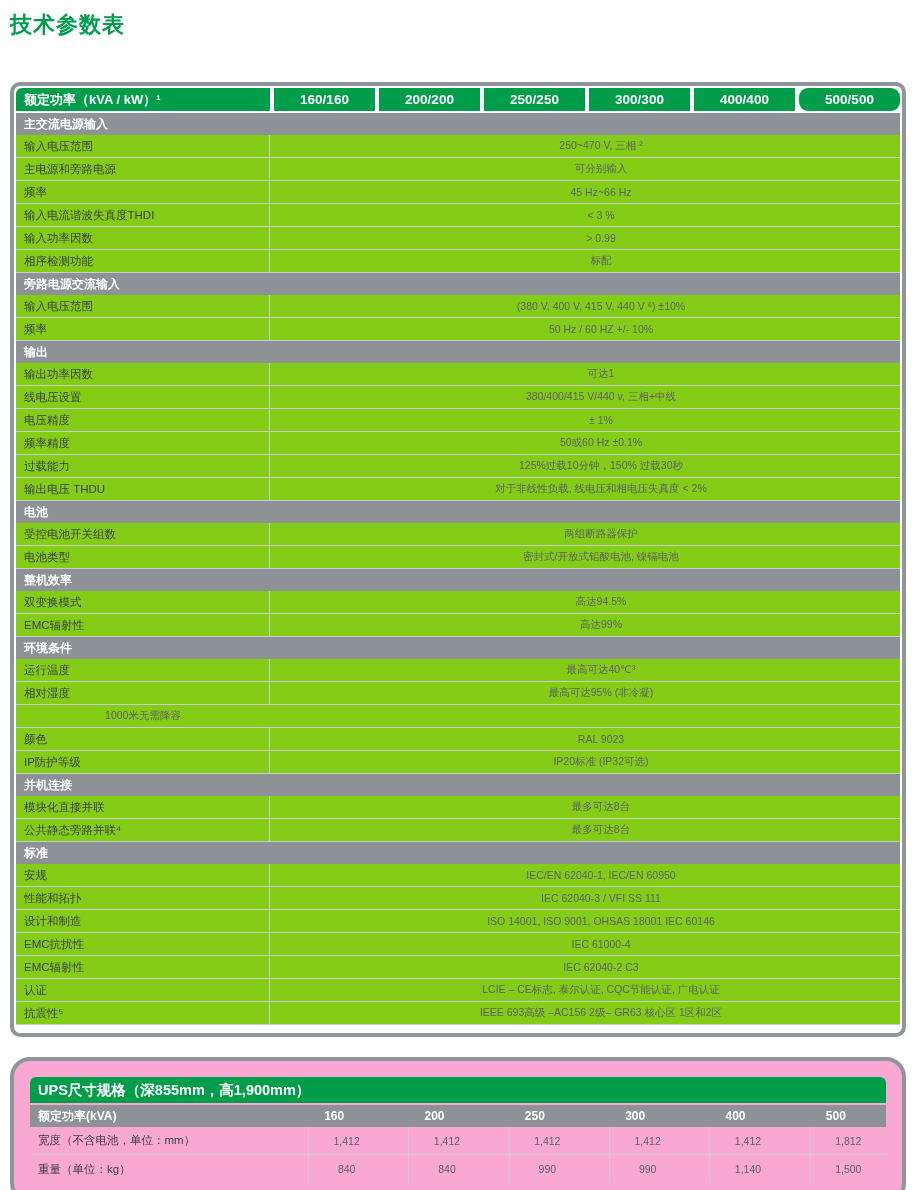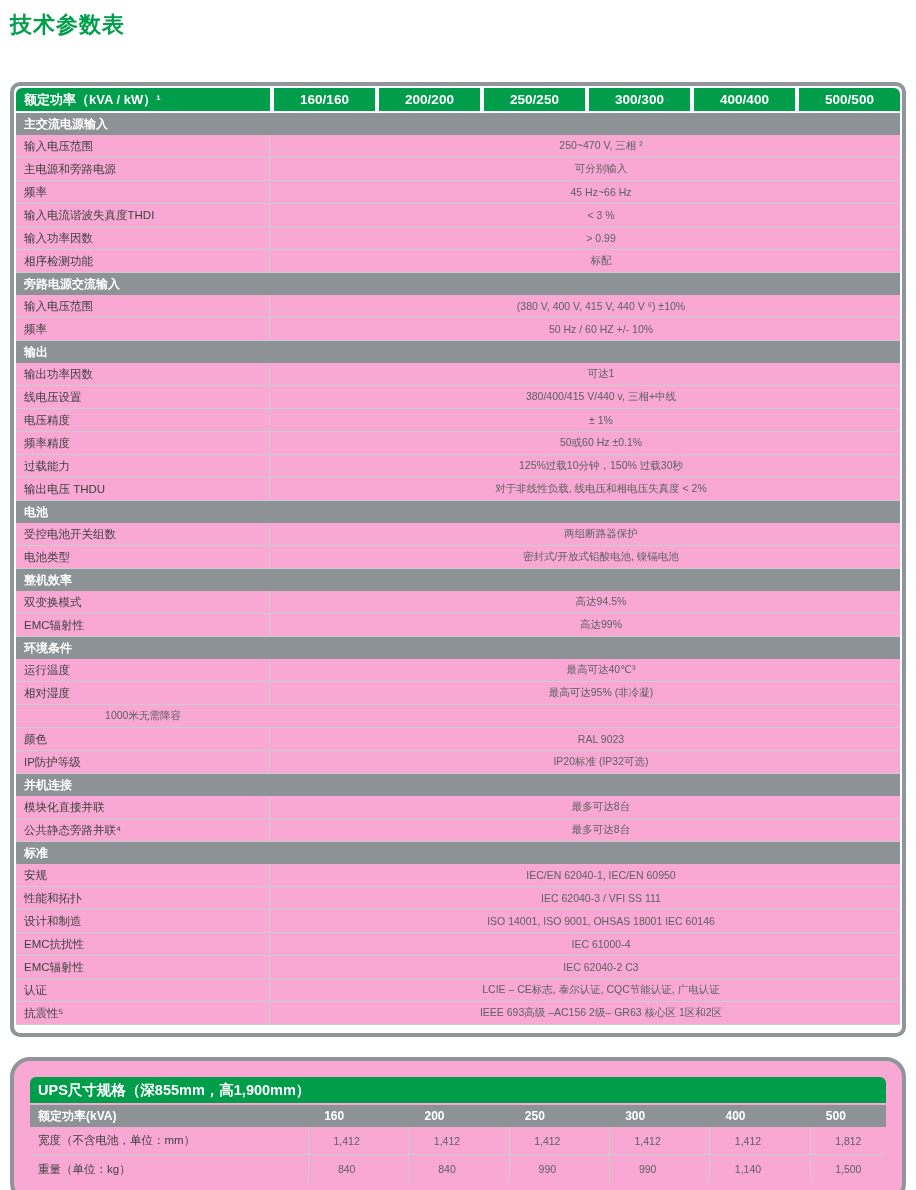--- a/index.html
+++ b/index.html
@@ -40,32 +40,32 @@
     flex:0 0 254px;background:var(--brand-green);color:#fff;
     font-weight:bold;font-size:13px;
     display:flex;align-items:center;padding-left:8px;
     border-top-left-radius:6px;
   }
   .gh-col{
     flex:1;background:var(--brand-green);color:#fff;
     font-weight:bold;font-size:13.5px;
     display:flex;align-items:center;justify-content:center;
   }
-  .gh-col:last-child{border-top-right-radius:6px;}
+  .gh-col:last-child{border-top-right-radius:6px;border-radius:9px;}
 
   .section-header{
     height:22px;line-height:22px;
     background:var(--section-gray);color:#fff;
     font-weight:bold;font-size:12px;
     padding-left:8px;
   }
   .spec-row{
     display:grid;grid-template-columns:254px 1fr;
     height:23px;border-bottom:1px solid var(--border-gray);
-    background:#f9a8d4;
+    background:#84cc16;
     gap:32px;
   }
   .spec-row .lbl{
     display:flex;align-items:center;padding-left:8px;
     font-size:11.5px;color:var(--label-text);
     border-right:1px solid var(--border-gray);
     white-space:nowrap;
   }
   .spec-row .val{
     display:flex;align-items:center;justify-content:center;

